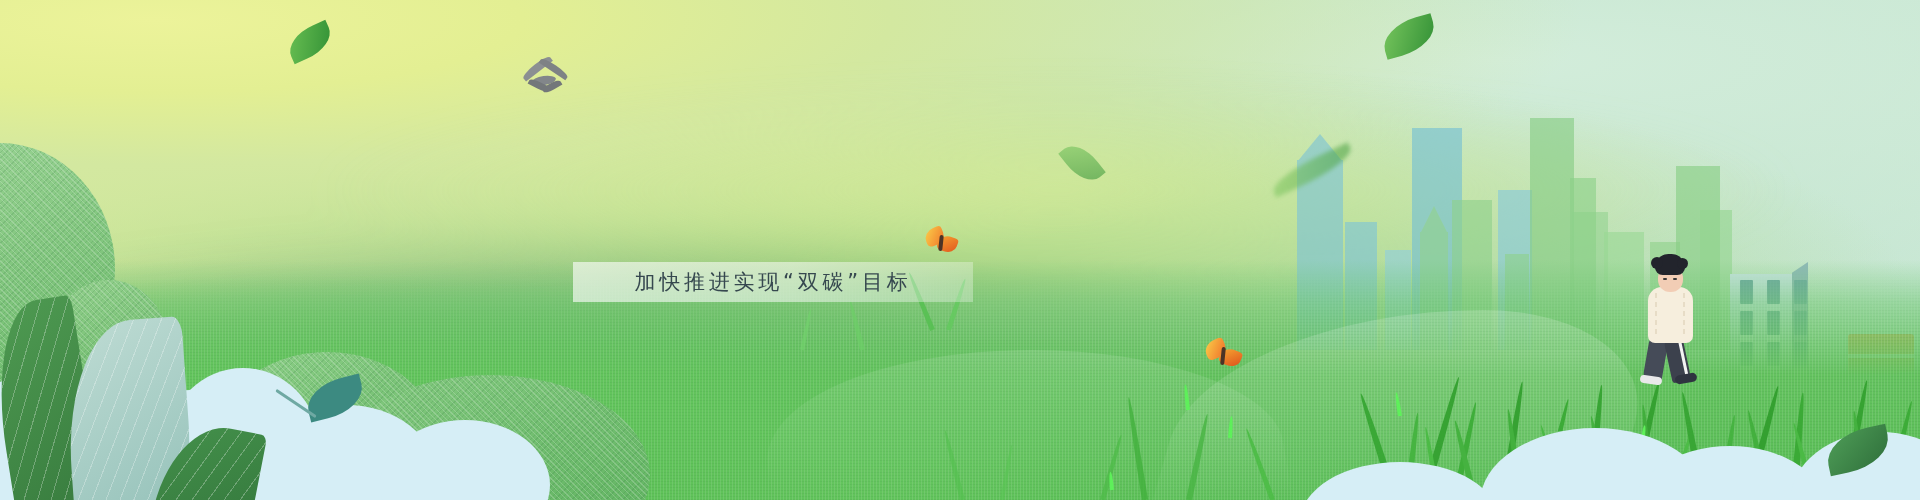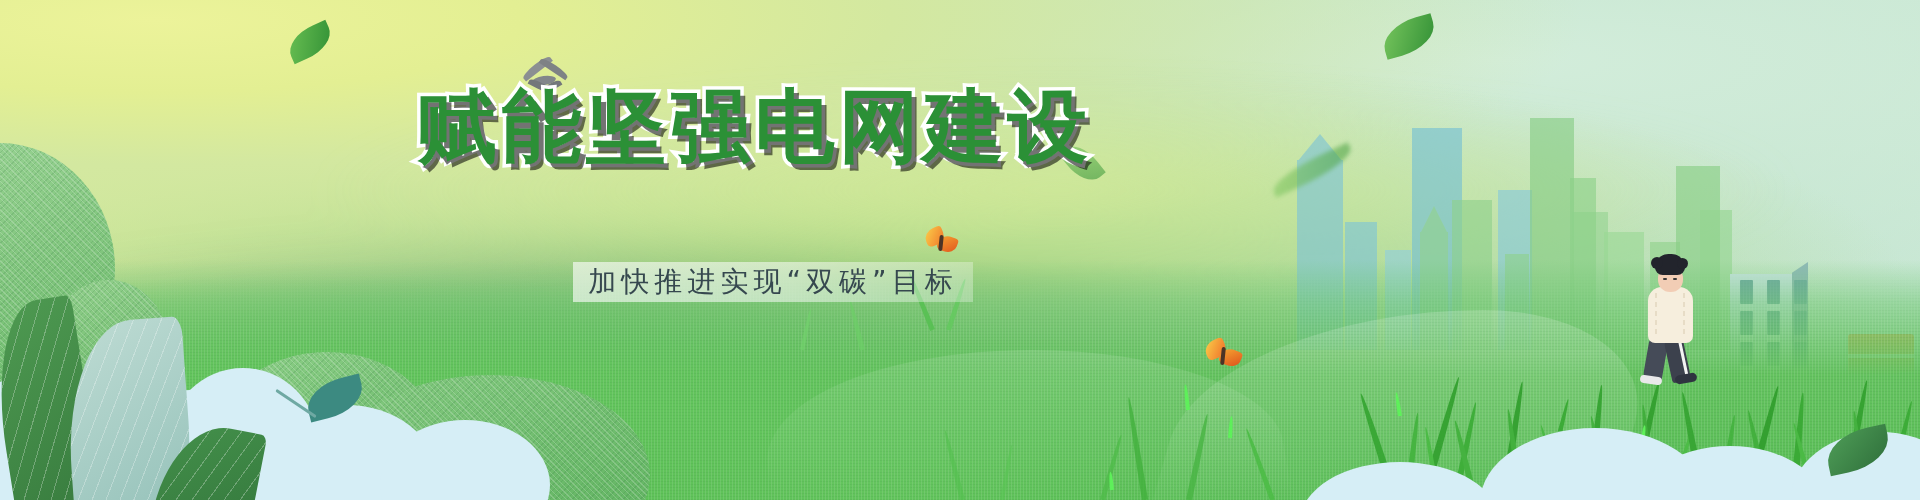--- a/index.html
+++ b/index.html
@@ -88,21 +88,21 @@
   .hl1{left:417px;top:74px;font-size:80px;}
   .hl2{left:556px;top:166px;font-size:80px;}
 
   .sub-bar{
     position:absolute;left:573px;top:262px;width:400px;height:40px;
     background:linear-gradient(90deg, rgba(255,255,255,.62) 0%, rgba(255,255,255,.52) 55%, rgba(255,255,255,.30) 100%);
   }
   .sub-text{
     position:absolute;left:573px;top:262px;width:400px;height:40px;
     display:flex;align-items:center;justify-content:center;
-    font-size:28px;color:#36484f;letter-spacing:.18em;
+    font-size:21px;color:#36484f;letter-spacing:.18em;
     font-family:"DejaVu Sans","Liberation Sans",sans-serif;
     border-radius:9px;
   }
 
   
   .person{position:absolute;left:1636px;top:254px;width:70px;height:126px;}
   .p-hair{position:absolute;left:19px;top:0;width:30px;height:21px;background:#22242c;border-radius:14px 14px 8px 8px;}
   .p-hair:before{content:"";position:absolute;left:-4px;top:3px;width:12px;height:12px;background:#22242c;border-radius:50%;}
   .p-hair:after{content:"";position:absolute;right:-3px;top:4px;width:11px;height:11px;background:#22242c;border-radius:50%;}
   .p-face{position:absolute;left:22px;top:13px;width:25px;height:25px;background:#f2cdb5;border-radius:11px 11px 12px 12px;}
@@ -282,21 +282,20 @@
                 border-radius:50% 50% 0 0;transform:rotate(34deg);"></div>
     <div style="position:absolute;left:20px;top:14px;width:24px;height:9px;background:#82868a;
                 border-radius:50%;transform:rotate(-8deg);"></div>
     <div style="position:absolute;left:16px;top:20px;width:22px;height:7px;background:#73777a;
                 border-radius:50% 0 50% 0;transform:rotate(28deg);"></div>
     <div style="position:absolute;left:30px;top:21px;width:20px;height:7px;background:#73777a;
                 border-radius:0 50% 0 50%;transform:rotate(-30deg);"></div>
   </div>
 
   <div class="headline-wrap">
-    <div class="hl hl1">赋能坚强电网建设</div>
   </div>
 
   <div class="sub-bar"></div>
   <div class="sub-text">加快推进实现“双碳”目标</div>
 
   <div class="bfly" style="left:925px;top:228px;width:34px;height:30px;">
     <div class="bw" style="left:0;top:0;width:19px;height:17px;
          background:linear-gradient(135deg,#fbd14a,#f1742a);transform:rotate(-22deg);"></div>
     <div class="bw" style="left:13px;top:8px;width:19px;height:16px;
          background:linear-gradient(135deg,#f7a531,#e1551d);transform:rotate(20deg);"></div>

